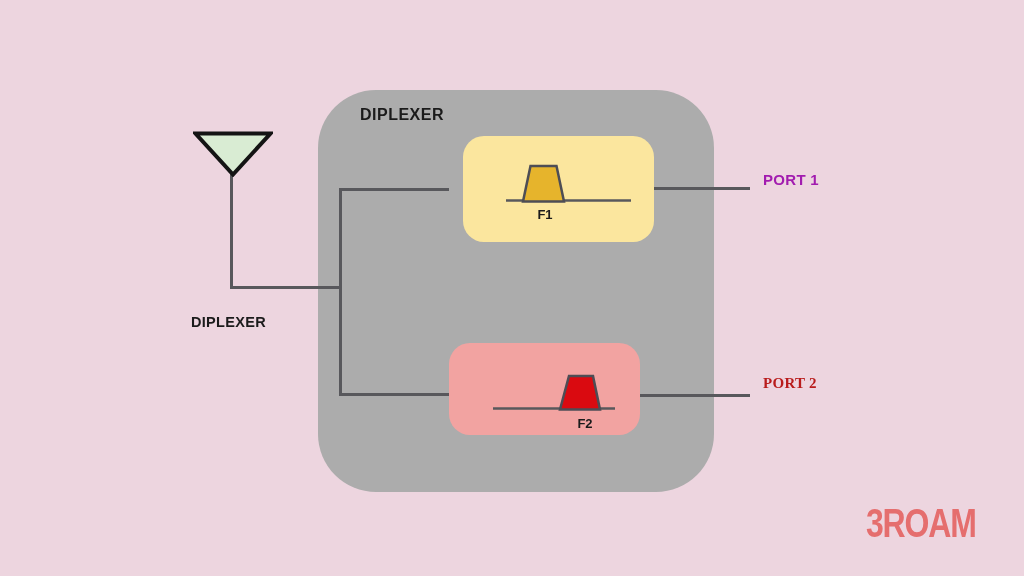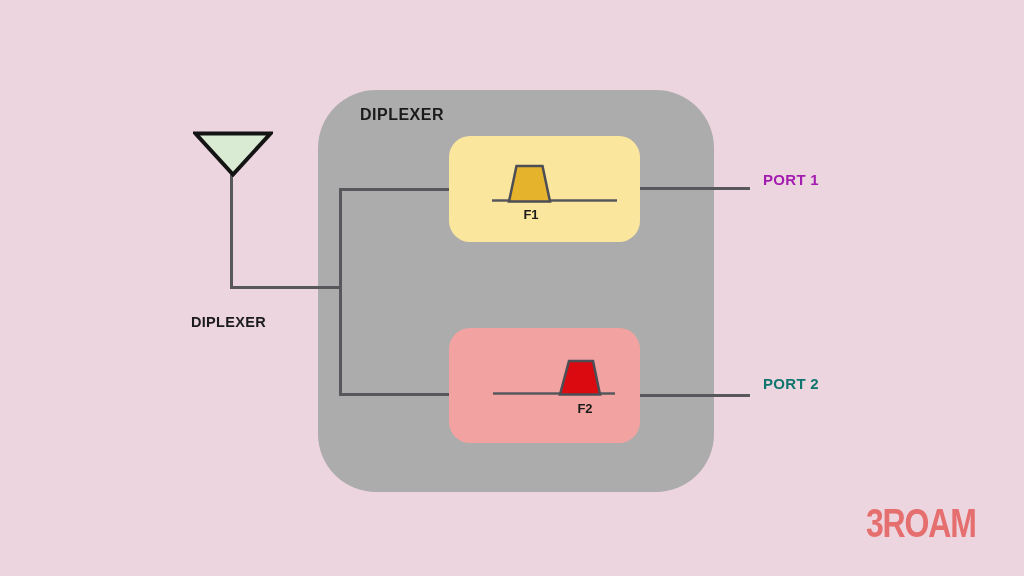--- a/index.html
+++ b/index.html
@@ -50,22 +50,22 @@
     font-weight: bold;
     letter-spacing: 0.3px;
   }
 
   
   .filter-box {
     position: absolute;
     width: 191px;
     border-radius: 21px;
   }
-  .f1 { left: 449px; top: 136px; height: 106px; }
-  .f2 { left: 449px; top: 328px; height: 115px; }
+  .f1 { left: 463px; top: 136px; height: 106px; }
+  .f2 { left: 449px; top: 343px; height: 92px; }
   .filter-svg { position: absolute; left: 0; top: 0; }
   .filter-label {
     position: absolute;
     font-size: 13px;
     font-weight: bold;
     width: 30px;
     text-align: center;
   }
   .f1-label { left: 67px;  top: 71px; }
   .f2-label { left: 121px; top: 73px; }
@@ -122,17 +122,17 @@
 
   <div class="filter-box f2" style="background-color: rgb(242, 163, 161);">
     <svg class="filter-svg" width="191" height="105" viewBox="0 0 191 105">
       <line x1="44" y1="65.5" x2="166" y2="65.5" stroke-width="2.5" stroke="#58585c"></line>
       <polygon points="111,66.5 120,33 144,33 151,66.5" stroke-width="2.5" stroke-linejoin="miter" fill="#da0a10" stroke="#4d4d55"></polygon>
     </svg>
     <span class="filter-label f2-label" style="color: rgb(27, 27, 27);">F2</span>
   </div>
 
   <div class="port-label port1" style="color: #a21caf;">PORT 1</div>
-  <div class="port-label port2" style="color: #0f766e;">PORT 2</div>
+  <div class="port-label port2" style="color: #b91c1c; font-family: Liberation Serif, serif;">PORT 2</div>
 
   <div class="watermark" style="color: rgb(229, 110, 110);">3ROAM</div>
 
 </div>
 
 </body></html>

